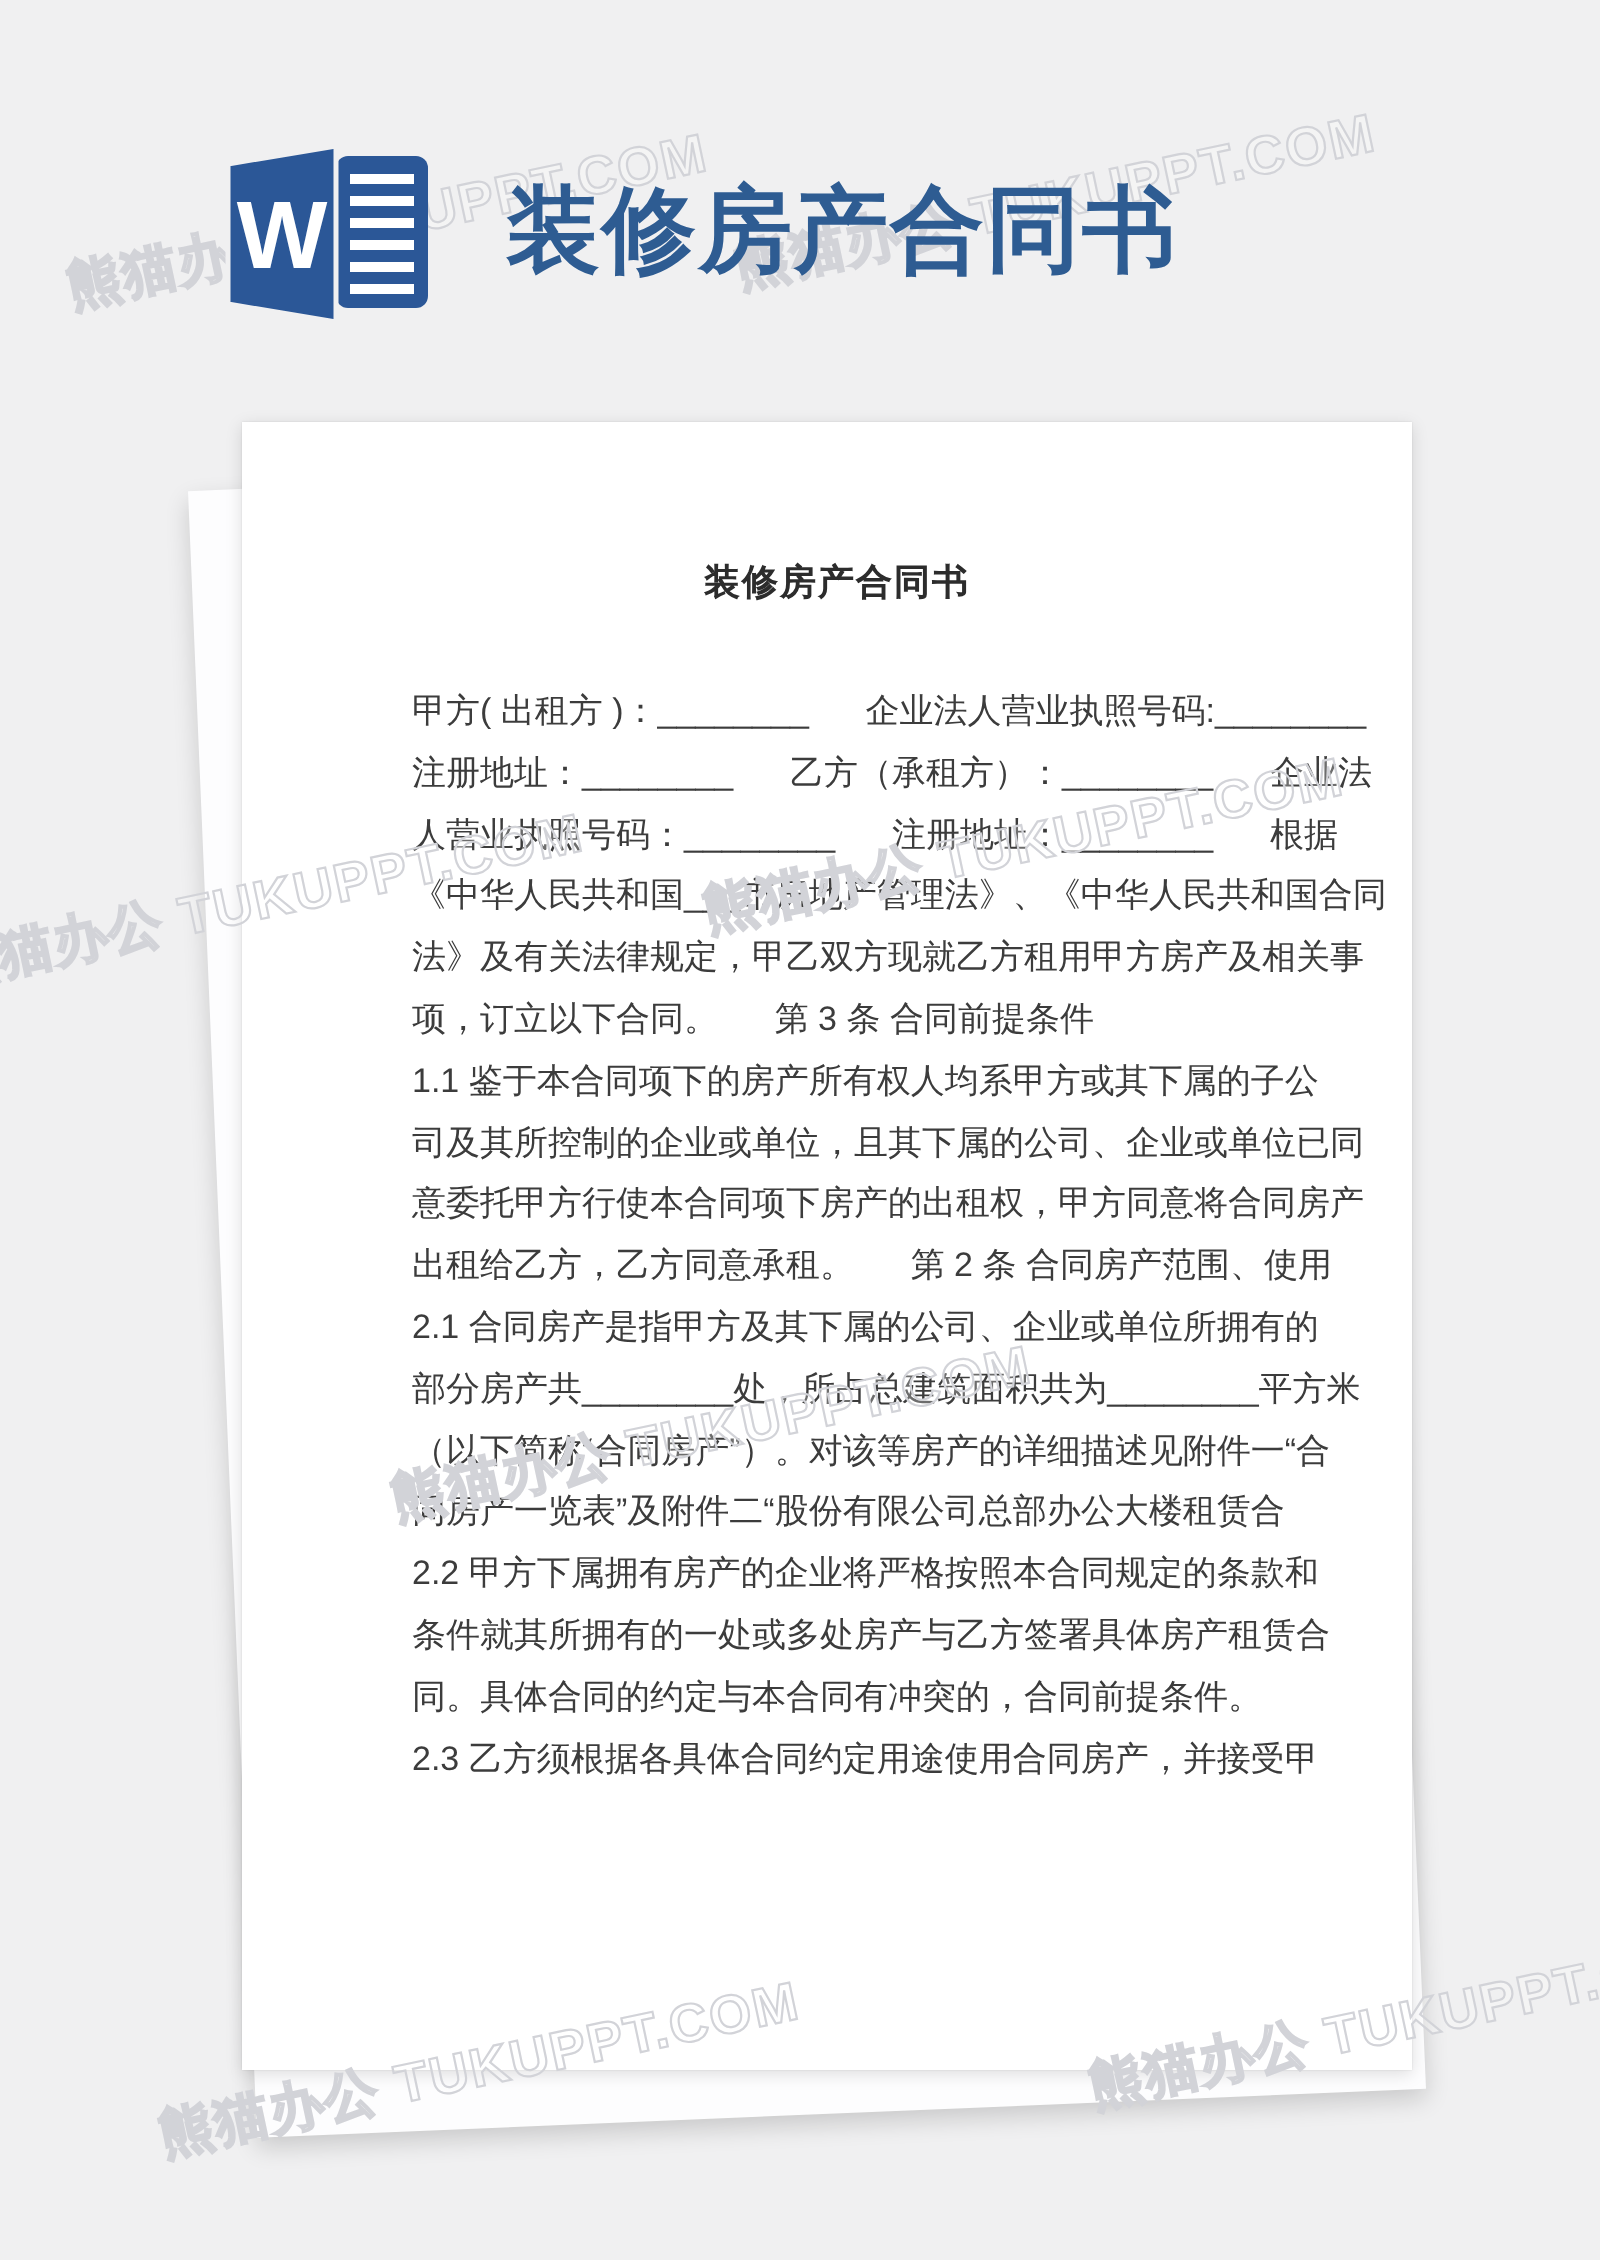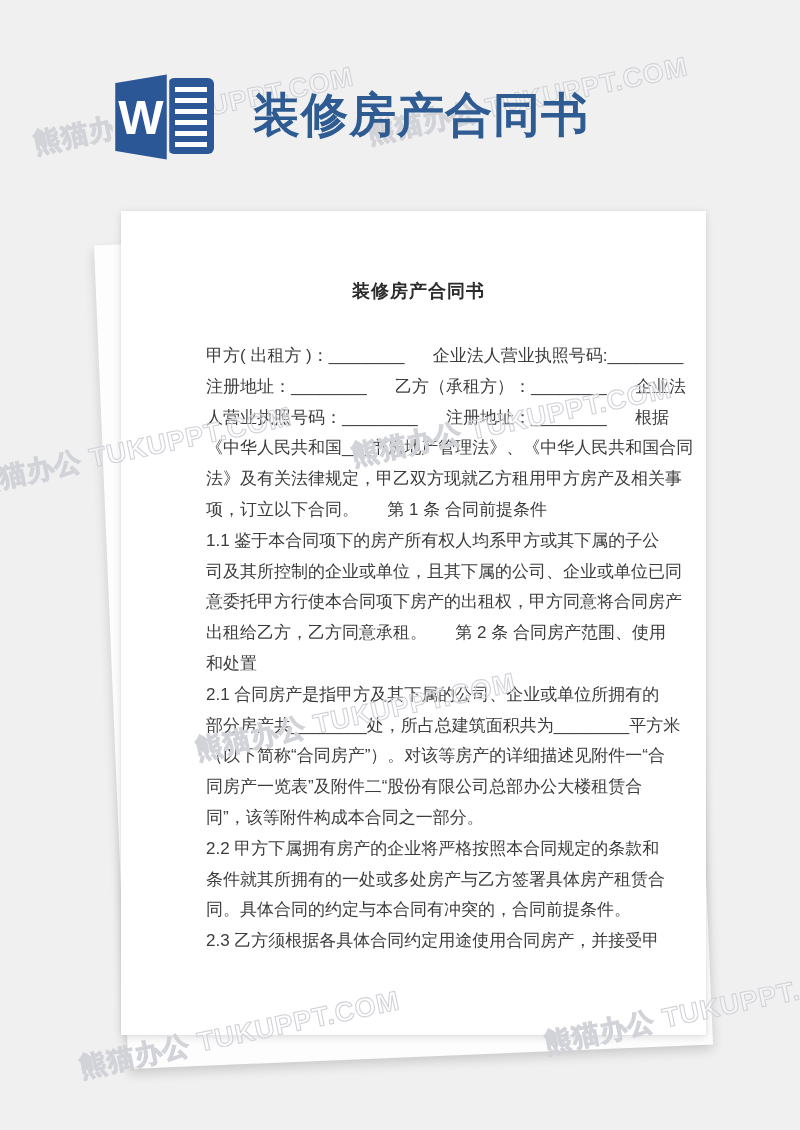--- a/index.html
+++ b/index.html
@@ -74,31 +74,29 @@
   <div class="sheet-back"></div>
 
   <div class="sheet">
     <div class="doc-title">装修房产合同书</div>
     <div class="doc-body">
         <div class="doc-line">甲方( 出租方 )：________      企业法人营业执照号码:________</div>
         <div class="doc-line">注册地址：________      乙方（承租方）：________      企业法</div>
         <div class="doc-line">人营业执照号码：________      注册地址：________      根据</div>
         <div class="doc-line">《中华人民共和国___市房地产管理法》、《中华人民共和国合同</div>
         <div class="doc-line">法》及有关法律规定，甲乙双方现就乙方租用甲方房产及相关事</div>
-        <div class="doc-line">项，订立以下合同。      第 1 条 合同前提条件</div>
+        <div class="doc-line">项，订立以下合同。      第 3 条 合同前提条件</div>
         <div class="doc-line">1.1 鉴于本合同项下的房产所有权人均系甲方或其下属的子公</div>
         <div class="doc-line">司及其所控制的企业或单位，且其下属的公司、企业或单位已同</div>
         <div class="doc-line">意委托甲方行使本合同项下房产的出租权，甲方同意将合同房产</div>
         <div class="doc-line">出租给乙方，乙方同意承租。      第 2 条 合同房产范围、使用</div>
-        <div class="doc-line">和处置</div>
         <div class="doc-line">2.1 合同房产是指甲方及其下属的公司、企业或单位所拥有的</div>
         <div class="doc-line">部分房产共________处，所占总建筑面积共为________平方米</div>
         <div class="doc-line">（以下简称“合同房产”）。对该等房产的详细描述见附件一“合</div>
         <div class="doc-line">同房产一览表”及附件二“股份有限公司总部办公大楼租赁合</div>
-        <div class="doc-line">同”，该等附件构成本合同之一部分。</div>
         <div class="doc-line">2.2 甲方下属拥有房产的企业将严格按照本合同规定的条款和</div>
         <div class="doc-line">条件就其所拥有的一处或多处房产与乙方签署具体房产租赁合</div>
         <div class="doc-line">同。具体合同的约定与本合同有冲突的，合同前提条件。</div>
         <div class="doc-line">2.3 乙方须根据各具体合同约定用途使用合同房产，并接受甲</div>
       </div>
   </div>
 
   <div class="wm-layer">
       <div class="wm" style="left: 34px; top: 126px;">熊猫办公 TUKUPPT.COM</div>
       <div class="wm" style="left: 368px; top: 116px;">熊猫办公 TUKUPPT.COM</div>

